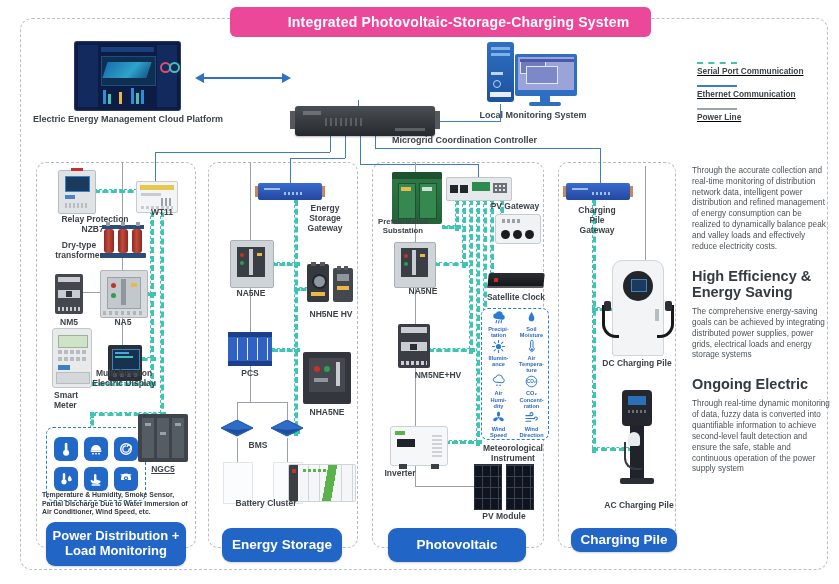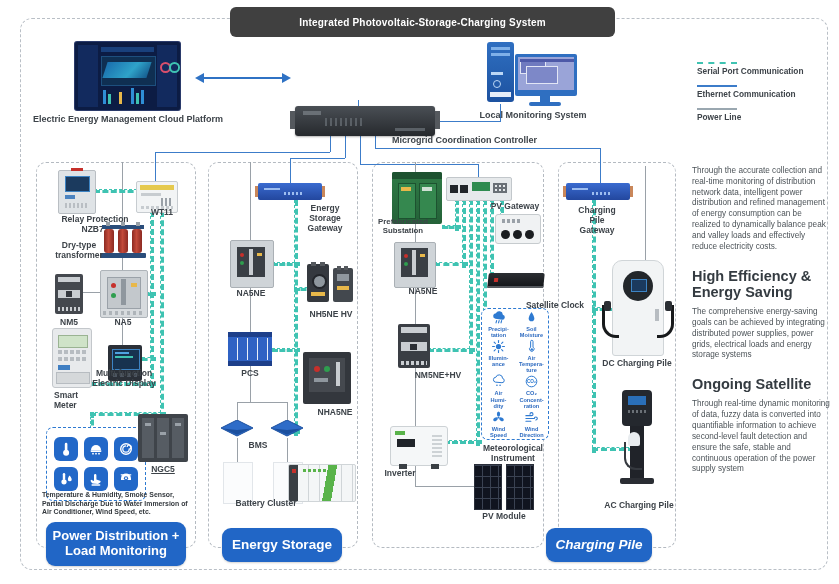--- a/index.html
+++ b/index.html
@@ -1,20 +1,20 @@
 <!DOCTYPE html>
 <html><head>
 <meta charset="utf-8">
 <style>
   html,body{margin:0;padding:0;background:#fff;}
   #canvas{position:relative;width:839px;height:584px;background:#fff;font-family:"Liberation Sans",sans-serif;overflow:hidden;}
   .abs{position:absolute;}
   .outer{position:absolute;border:1.5px dashed #b9bfc6;border-radius:12px;}
   .colbox{position:absolute;border:1.3px dashed #b4bac1;border-radius:10px;background:#fff;}
-  .title{position:absolute;background:#404040;color:#fff;border-radius:6px;display:flex;align-items:center;justify-content:center;font-size:10px;font-weight:600;letter-spacing:.2px;}
+  .title{position:absolute;background:#ec4899;color:#fff;border-radius:6px;display:flex;align-items:center;justify-content:center;font-size:14px;font-weight:600;letter-spacing:.2px;padding-left:36px;}
   .footerbtn{position:absolute;background:#2166c6;color:#fff;border-radius:9px;display:flex;align-items:center;justify-content:center;text-align:center;font-size:13.5px;font-weight:600;white-space:pre-line;line-height:1.15;box-shadow:0 1px 2px rgba(0,0,0,.18);}
   .lbl{position:absolute;font-size:8.5px;font-weight:700;color:#3d4349;text-align:center;white-space:pre-line;line-height:1.18;}
   .hl{position:absolute;height:0;border-top:1.6px solid;}
   .vl{position:absolute;width:0;border-left:1.6px solid;}
   .c-blue{border-color:#3c7cc9;}
   .c-gray{border-color:#9aa1a8;}
   .c-teal{border-color:#3fc3b2;border-style:dashed;}
   .dev{position:absolute;}
   .legend-line{width:40px;border-top:2.2px solid;}
   .legend-lbl{font-size:8.3px;font-weight:700;color:#3d4349;margin:2px 0 9px 0;}
@@ -145,21 +145,21 @@
         <div class="abs" style="left:2px;top:2px;width:24px;height:13px;background:#6f7abf;border:1px solid #e2e6f5;"></div>
         <div class="abs" style="left:8px;top:9px;width:30px;height:16px;background:#7d88c8;border:1px solid #e2e6f5;"></div>
         <div class="abs" style="left:2px;top:2px;width:54px;height:3px;background:#4d59a8;"></div>
       </div>
     </div>
     <div class="abs" style="left:53px;top:54px;width:10px;height:7px;background:#2f6fc1;"></div>
     <div class="abs" style="left:42px;top:60px;width:32px;height:4px;background:#2f6fc1;border-radius:2px;"></div>
   </div>
   <div class="lbl" style="left:468px;top:110px;width:130px;font-size:9px;">Local Monitoring System</div>
 
-  <div class="dev" style="left:697px;top:62px;width:130px;">
+  <div class="dev" style="left:697px;top:62px;width:130px;text-decoration:underline;">
     <div class="legend-line" style="border-color:#3fc3b2;border-top-style:dashed;"></div>
     <div class="legend-lbl">Serial Port Communication</div>
     <div class="legend-line" style="border-color:#3c7cc9;"></div>
     <div class="legend-lbl">Ethernet Communication</div>
     <div class="legend-line" style="border-color:#9aa7b0;"></div>
     <div class="legend-lbl">Power Line</div>
   </div>
 
   <div class="dev" style="left:58px;top:170px;width:36px;height:42px;background:#dfe3e6;border:1px solid #b9bec3;border-radius:2px;">
     <div class="abs" style="left:6px;top:5px;width:23px;height:14px;background:#1b3a5e;border:1px solid #3d84c4;"></div>
@@ -328,21 +328,21 @@
   </div>
   <div class="lbl" style="left:232px;top:368px;width:36px;">PCS</div>
 
   <div class="dev" style="left:303px;top:352px;width:48px;height:52px;background:#33373d;border-radius:2px;">
     <div class="abs" style="left:6px;top:6px;width:36px;height:34px;background:#45494f;"></div>
     <div class="abs" style="left:11px;top:14px;width:6px;height:6px;border-radius:50%;background:#c6302b;"></div>
     <div class="abs" style="left:21px;top:14px;width:6px;height:6px;border-radius:50%;background:#2f9e4f;"></div>
     <div class="abs" style="left:33px;top:10px;width:4px;height:24px;background:#c9cdd1;"></div>
     <div class="abs" style="left:11px;top:26px;width:14px;height:4px;background:#8f979e;"></div>
   </div>
-  <div class="lbl" style="left:302px;top:407px;width:50px;margin-left:8px;">NHA5NE</div>
+  <div class="lbl" style="left:302px;top:407px;width:50px;">NHA5NE</div>
 
   <div class="dev" style="left:221px;top:420px;width:32px;height:17px;">
     <svg width="32" height="17" viewBox="0 0 32 17">
         <polygon points="16,0 32,8 16,16 0,8" fill="#2e6cc8" stroke="#1b4f9e" stroke-width="1"></polygon>
         <polygon points="16,10 30,8.4 16,14.8 2,8.4" fill="#1b4f9e"></polygon>
       </svg>
   </div>
   <div class="dev" style="left:271px;top:420px;width:32px;height:17px;">
     <svg width="32" height="17" viewBox="0 0 32 17">
         <polygon points="16,0 32,8 16,16 0,8" fill="#2e6cc8" stroke="#1b4f9e" stroke-width="1"></polygon>
@@ -385,21 +385,21 @@
     <div class="abs" style="left:6px;top:4px;width:20px;height:4px;background:repeating-linear-gradient(90deg,#9aa1a8 0 3px,transparent 3px 5px);"></div>
     <div class="abs" style="left:5px;bottom:4px;width:9px;height:9px;border-radius:50%;background:#1a1d20;"></div>
     <div class="abs" style="left:17px;bottom:4px;width:9px;height:9px;border-radius:50%;background:#1a1d20;"></div>
     <div class="abs" style="left:29px;bottom:4px;width:9px;height:9px;border-radius:50%;background:#1a1d20;"></div>
   </div>
 
   <div class="dev" style="left:488px;top:273px;width:56px;height:15px;background:linear-gradient(#2b2e33,#121417);border-radius:2px;transform:skewX(-6deg);">
     <div class="abs" style="left:6px;top:5px;width:4px;height:4px;background:#c6302b;"></div>
     <div class="abs" style="left:0;bottom:0;width:56px;height:2px;background:#55595e;"></div>
   </div>
-  <div class="lbl" style="left:478px;top:300px;width:76px;margin-left:39px;">Satellite Clock</div>
+  <div class="lbl" style="left:478px;top:292px;width:76px;">Satellite Clock</div>
 
   <div class="weatherbox" style="left:481px;top:308px;width:66px;height:130px;">
     <div class="wcell">
       <svg width="15" height="15" viewBox="0 0 24 24">
           <path d="M7 14 a4.5 4.5 0 0 1 .8-8.9 A6 6 0 0 1 19 7.5 a4 4 0 0 1-1 7.9 z" fill="#2e7ad1"></path>
           <g stroke="#2e7ad1" stroke-width="1.8" stroke-linecap="round">
             <line x1="9" y1="17" x2="8" y2="20.5"></line>
             <line x1="13" y1="17" x2="12" y2="20.5"></line>
             <line x1="17" y1="17" x2="16" y2="20.5"></line>
           </g>
@@ -550,24 +550,25 @@
     <div class="abs" style="left:12px;top:36px;width:14px;height:54px;background:#202329;"></div>
     <div class="abs" style="left:10px;top:42px;width:12px;height:14px;background:#e8ecef;border-radius:6px 6px 2px 2px;"></div>
     <div class="abs" style="left:6px;top:52px;width:16px;height:26px;border-left:2.5px solid #35393f;border-bottom:2.5px solid #35393f;border-radius:0 0 0 12px;"></div>
     <div class="abs" style="left:2px;top:88px;width:34px;height:6px;background:#2a2d33;border-radius:2px;"></div>
   </div>
   <div class="lbl" style="left:584px;top:500px;width:110px;">AC Charging Pile</div>
 
   <div class="footerbtn" style="left:46px;top:522px;width:140px;height:44px;font-size:13px;">Power Distribution +
 Load Monitoring</div>
   <div class="footerbtn" style="left:222px;top:528px;width:120px;height:34px;">Energy Storage</div>
-  <div class="footerbtn" style="left:546px;top:528px;width:106px;height:34px;font-style:italic;">Charging Pile</div>
+  <div class="footerbtn" style="left:388px;top:528px;width:138px;height:34px;">Photovoltaic</div>
+  <div class="footerbtn" style="left:571px;top:528px;width:106px;height:24px;">Charging Pile</div>
 
   <div class="dev" style="left:692px;top:166px;width:138px;">
     <div class="info-p">Through the accurate collection and real-time monitoring of distribution network data, intelligent power distribution and refined management of energy consumption can be realized to dynamically balance peak and valley loads and effectively reduce electricity costs.</div>
     <div class="info-h">High Efficiency &amp;
 Energy Saving</div>
     <div class="info-p">The comprehensive energy-saving goals can be achieved by integrating distributed power supplies, power grids, electrical loads and energy storage systems</div>
-    <div class="info-h">Ongoing Satellite</div>
+    <div class="info-h">Ongoing Electric</div>
     <div class="info-p">Through real-time dynamic monitoring of data, fuzzy data is converted into quantifiable information to achieve second-level fault detection and ensure the safe, stable and continuous operation of the power supply system</div>
   </div>
 
 </div>
 
 </body></html>

